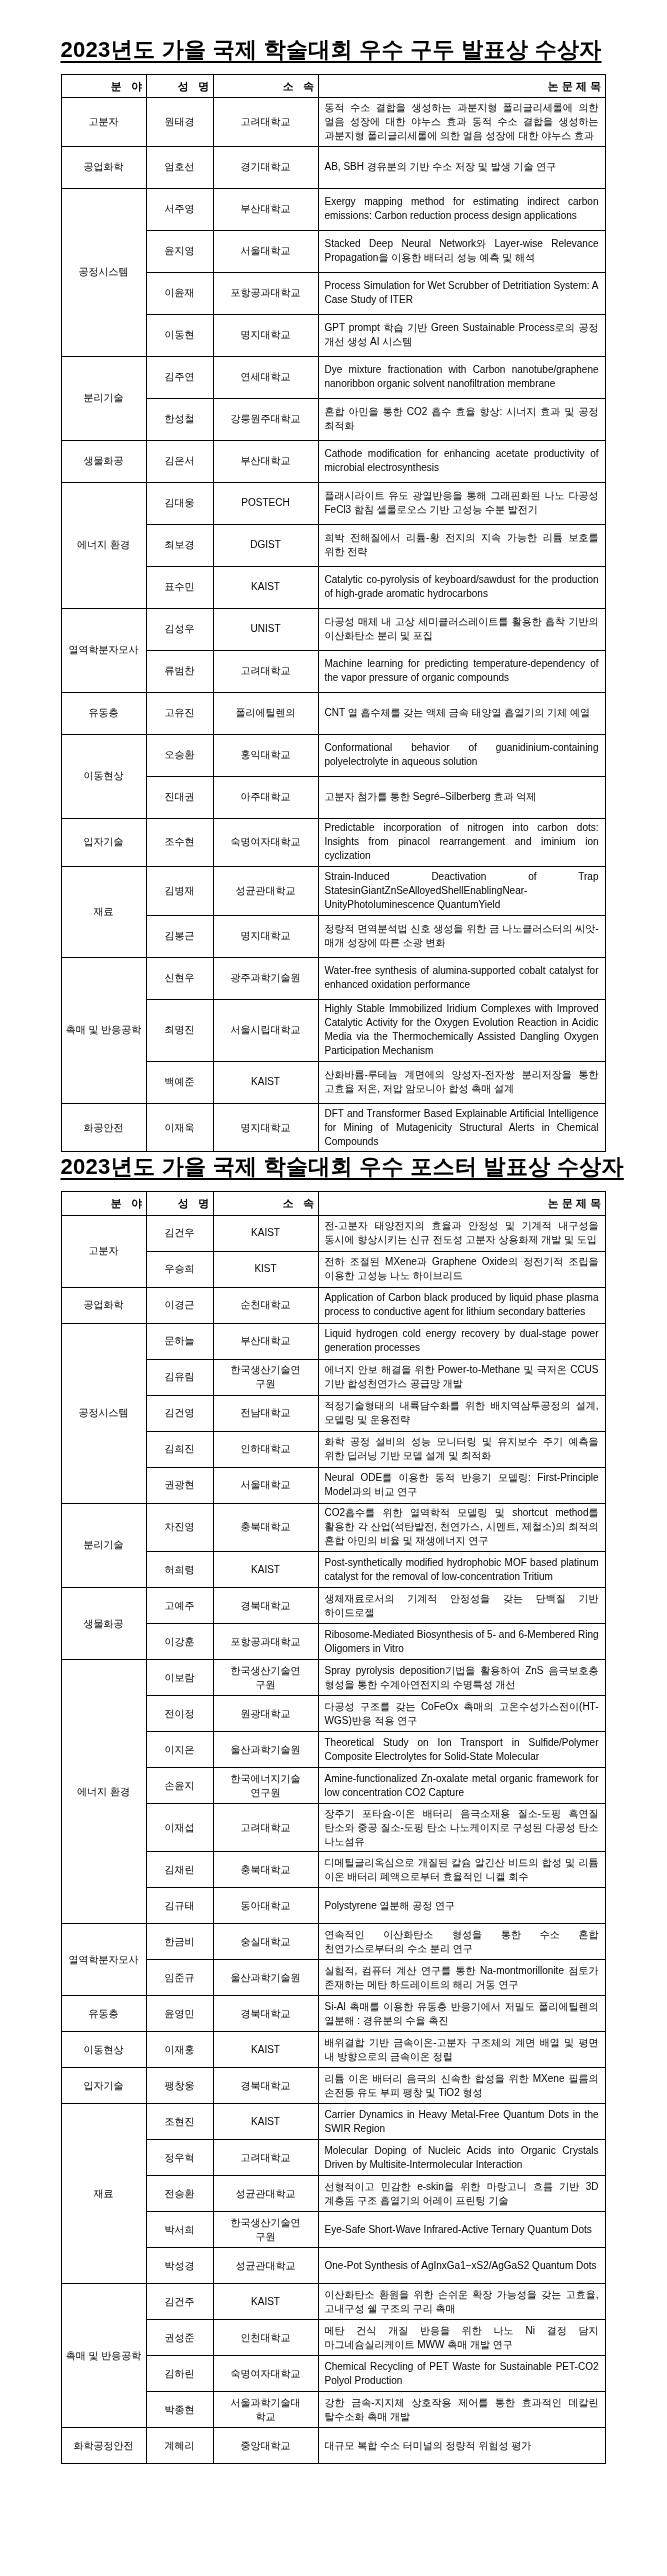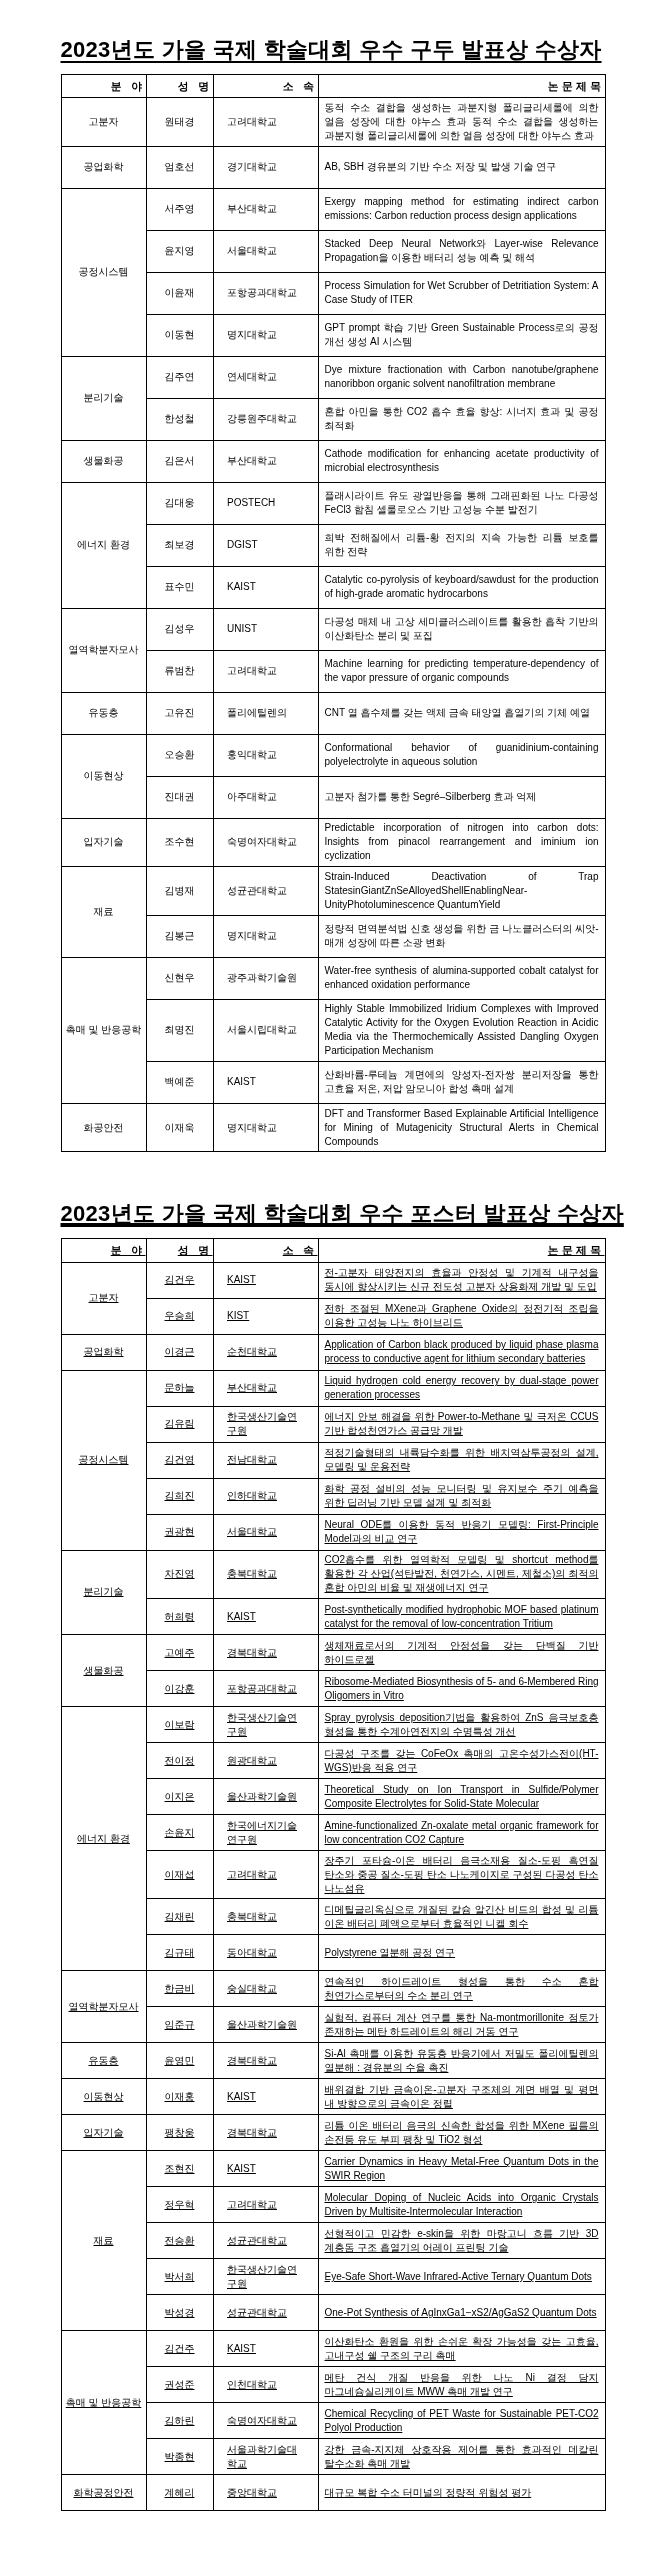--- a/index.html
+++ b/index.html
@@ -13,22 +13,20 @@
     width: 668px;
     margin: 0 auto;
     padding: 35px 0 61px 0;
     box-sizing: border-box;
   }
   .award-section {
     width: 547px;
     margin: 0 auto;
   }
   .award-section + .award-section {
-    margin-top: 47px;
-    text-decoration: underline;
   }
   .doc-title {
     font-size: 22px;
     font-weight: bold;
     text-align: left;
     margin: 0 0 8.8px 0;
     text-decoration: underline;
     text-decoration-thickness: 1.7px;
     text-underline-offset: 4px;
     letter-spacing: 0.3px;
@@ -59,20 +57,21 @@
     font-weight: bold;
     text-align: right;
     letter-spacing: 3.4px;
     padding: 1.3px 0;
   }
   td.field-cell, td.name-cell {
     text-align: center;
     padding: 2px 4px;
   }
   td.aff-cell {
+    text-align: center;
     padding: 2px 13.5px;
   }
   td.title-cell {
     text-align: justify;
     padding: 2.7px 6px;
   }
   table.t1 tr.data-row { height: 42px; }
   table.t2 tr.data-row { height: 36px; }
 </style>
 </head>
@@ -351,21 +350,21 @@
           </tr>
           <tr class="data-row">
             <td class="name-cell">김규태</td>
             <td class="aff-cell">동아대학교</td>
             <td class="title-cell">Polystyrene 열분해 공정 연구</td>
           </tr>
           <tr class="data-row">
             <td class="field-cell" rowspan="2">열역학분자모사</td>
             <td class="name-cell">한금비</td>
             <td class="aff-cell">숭실대학교</td>
-            <td class="title-cell">연속적인 하이드레이트 형성을 통한 수소 혼합 천연가스로부터의 수소 분리 연구</td>
+            <td class="title-cell">연속적인 이산화탄소 형성을 통한 수소 혼합 천연가스로부터의 수소 분리 연구</td>
           </tr>
           <tr class="data-row">
             <td class="name-cell">임준규</td>
             <td class="aff-cell">울산과학기술원</td>
             <td class="title-cell">실험적, 컴퓨터 계산 연구를 통한 Na-montmorillonite 점토가 존재하는 메탄 하드레이트의 해리 거동 연구</td>
           </tr>
           <tr class="data-row">
             <td class="field-cell" rowspan="1">유동층</td>
             <td class="name-cell">윤영민</td>
             <td class="aff-cell">경북대학교</td>

